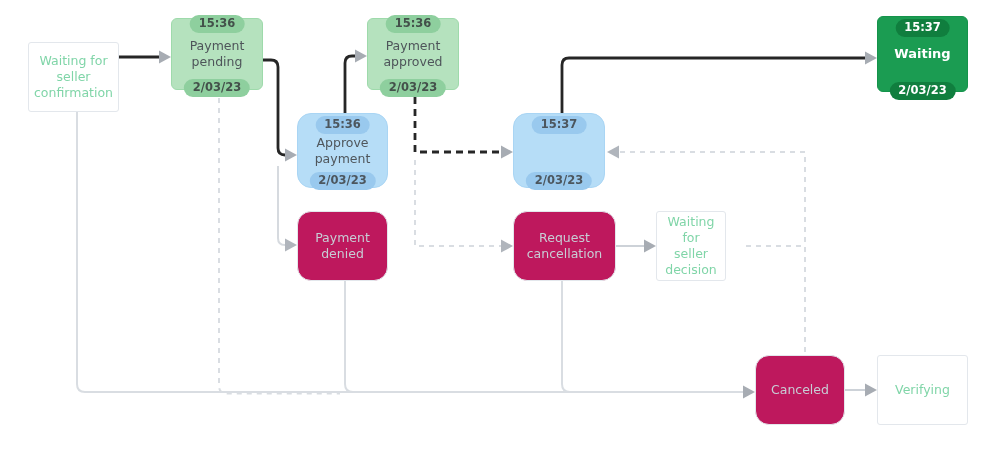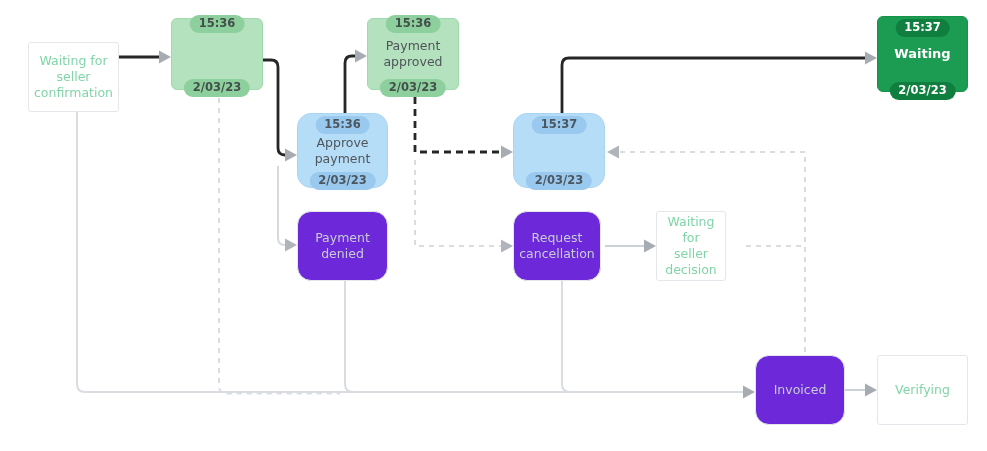--- a/index.html
+++ b/index.html
@@ -16,21 +16,21 @@
   .lbl{display:block;}
   
   .waiting{background:#ffffff;border:1px solid #e3e7ec;border-radius:3px;color:#80d5a8;}
   
   .green{background:#b5e2be;border:1px solid #9edaab;border-radius:6px;color:#4e555a;}
   
   .blue{background:#b6ddf7;border:1px solid #a9d5f4;border-radius:14px;color:#4f565c;}
   
   .final{background:#1b9c52;border:1px solid #15934b;border-radius:6px;color:#ffffff;font-weight:bold;font-size:13px;}
   
-  .inactive{background:#6d28d9;border:1px solid #e3e7ec;border-radius:14px;color:#c8cdd5;}
+  .inactive{background:#be185d;border:1px solid #e3e7ec;border-radius:14px;color:#c8cdd5;}
 
   .badge{
     position:absolute;left:50%;transform:translateX(-50%);
     font-size:11.5px;font-weight:bold;padding:1px 9px;border-radius:9px;
     white-space:nowrap;line-height:1.35;
   }
   .green .badge{background:#8ecf9e;color:#43504a;}
   .green .badge.top{top:-4px;}
   .green .badge.bottom{bottom:-8px;}
   .blue .badge{background:#99c9ee;color:#4c565e;}
@@ -41,21 +41,21 @@
   .final .badge.bottom{bottom:-9px;}
 
   
   .n-wsc{left:28px;top:19px;width:91px;height:70px;margin-top:23px;}
   .n-pp{left:171px;top:18px;width:92px;height:72px;}
   .n-pa{left:367px;top:18px;width:92px;height:72px;}
   .n-inv{left:877px;top:16px;width:91px;height:76px;}
   .n-ap{left:297px;top:113px;width:91px;height:75px;}
   .n-vi{left:513px;top:113px;width:92px;height:75px;}
   .n-pd{left:297px;top:211px;width:91px;height:70px;}
-  .n-rc{left:513px;top:211px;width:88px;height:70px;}
+  .n-rc{left:513px;top:211px;width:103px;height:70px;}
   .n-wsd{left:656px;top:211px;width:70px;height:70px;}
   .n-cg{left:755px;top:355px;width:90px;height:70px;}
   .n-cd{left:877px;top:355px;width:91px;height:70px;}
 </style>
 </head>
 <body>
 
 <div class="diagram">
 
   <svg class="edges" viewBox="0 0 987 451">
@@ -99,20 +99,21 @@
     <path d="M562,113 V65 Q562,58 569,58 H865" fill="none" stroke="#262626" stroke-width="2.8"></path>
     <polygon points="877,58 865,51.5 865,64.5" fill="#a7acb3"></polygon>
   </svg>
 
   <div class="node waiting n-wsc">
     <span class="lbl">Waiting for seller confirmation</span>
   </div>
 
   <div class="node green n-pp">
     <span class="badge top">15:36</span>
+    <span class="lbl">Payment pending</span>
     <span class="badge bottom">2/03/23</span>
   </div>
 
   <div class="node green n-pa">
     <span class="badge top">15:36</span>
     <span class="lbl">Payment approved</span>
     <span class="badge bottom">2/03/23</span>
   </div>
 
   <div class="node final n-inv">
@@ -138,20 +139,20 @@
 
   <div class="node inactive n-rc">
     <span class="lbl">Request cancellation</span>
   </div>
 
   <div class="node waiting n-wsd">
     <span class="lbl">Waiting for seller decision</span>
   </div>
 
   <div class="node inactive n-cg">
-    <span class="lbl">Invoiced</span>
+    <span class="lbl">Canceled</span>
   </div>
 
   <div class="node waiting square n-cd">
     <span class="lbl">Verifying</span>
   </div>
 
 </div>
 
 </body></html>

